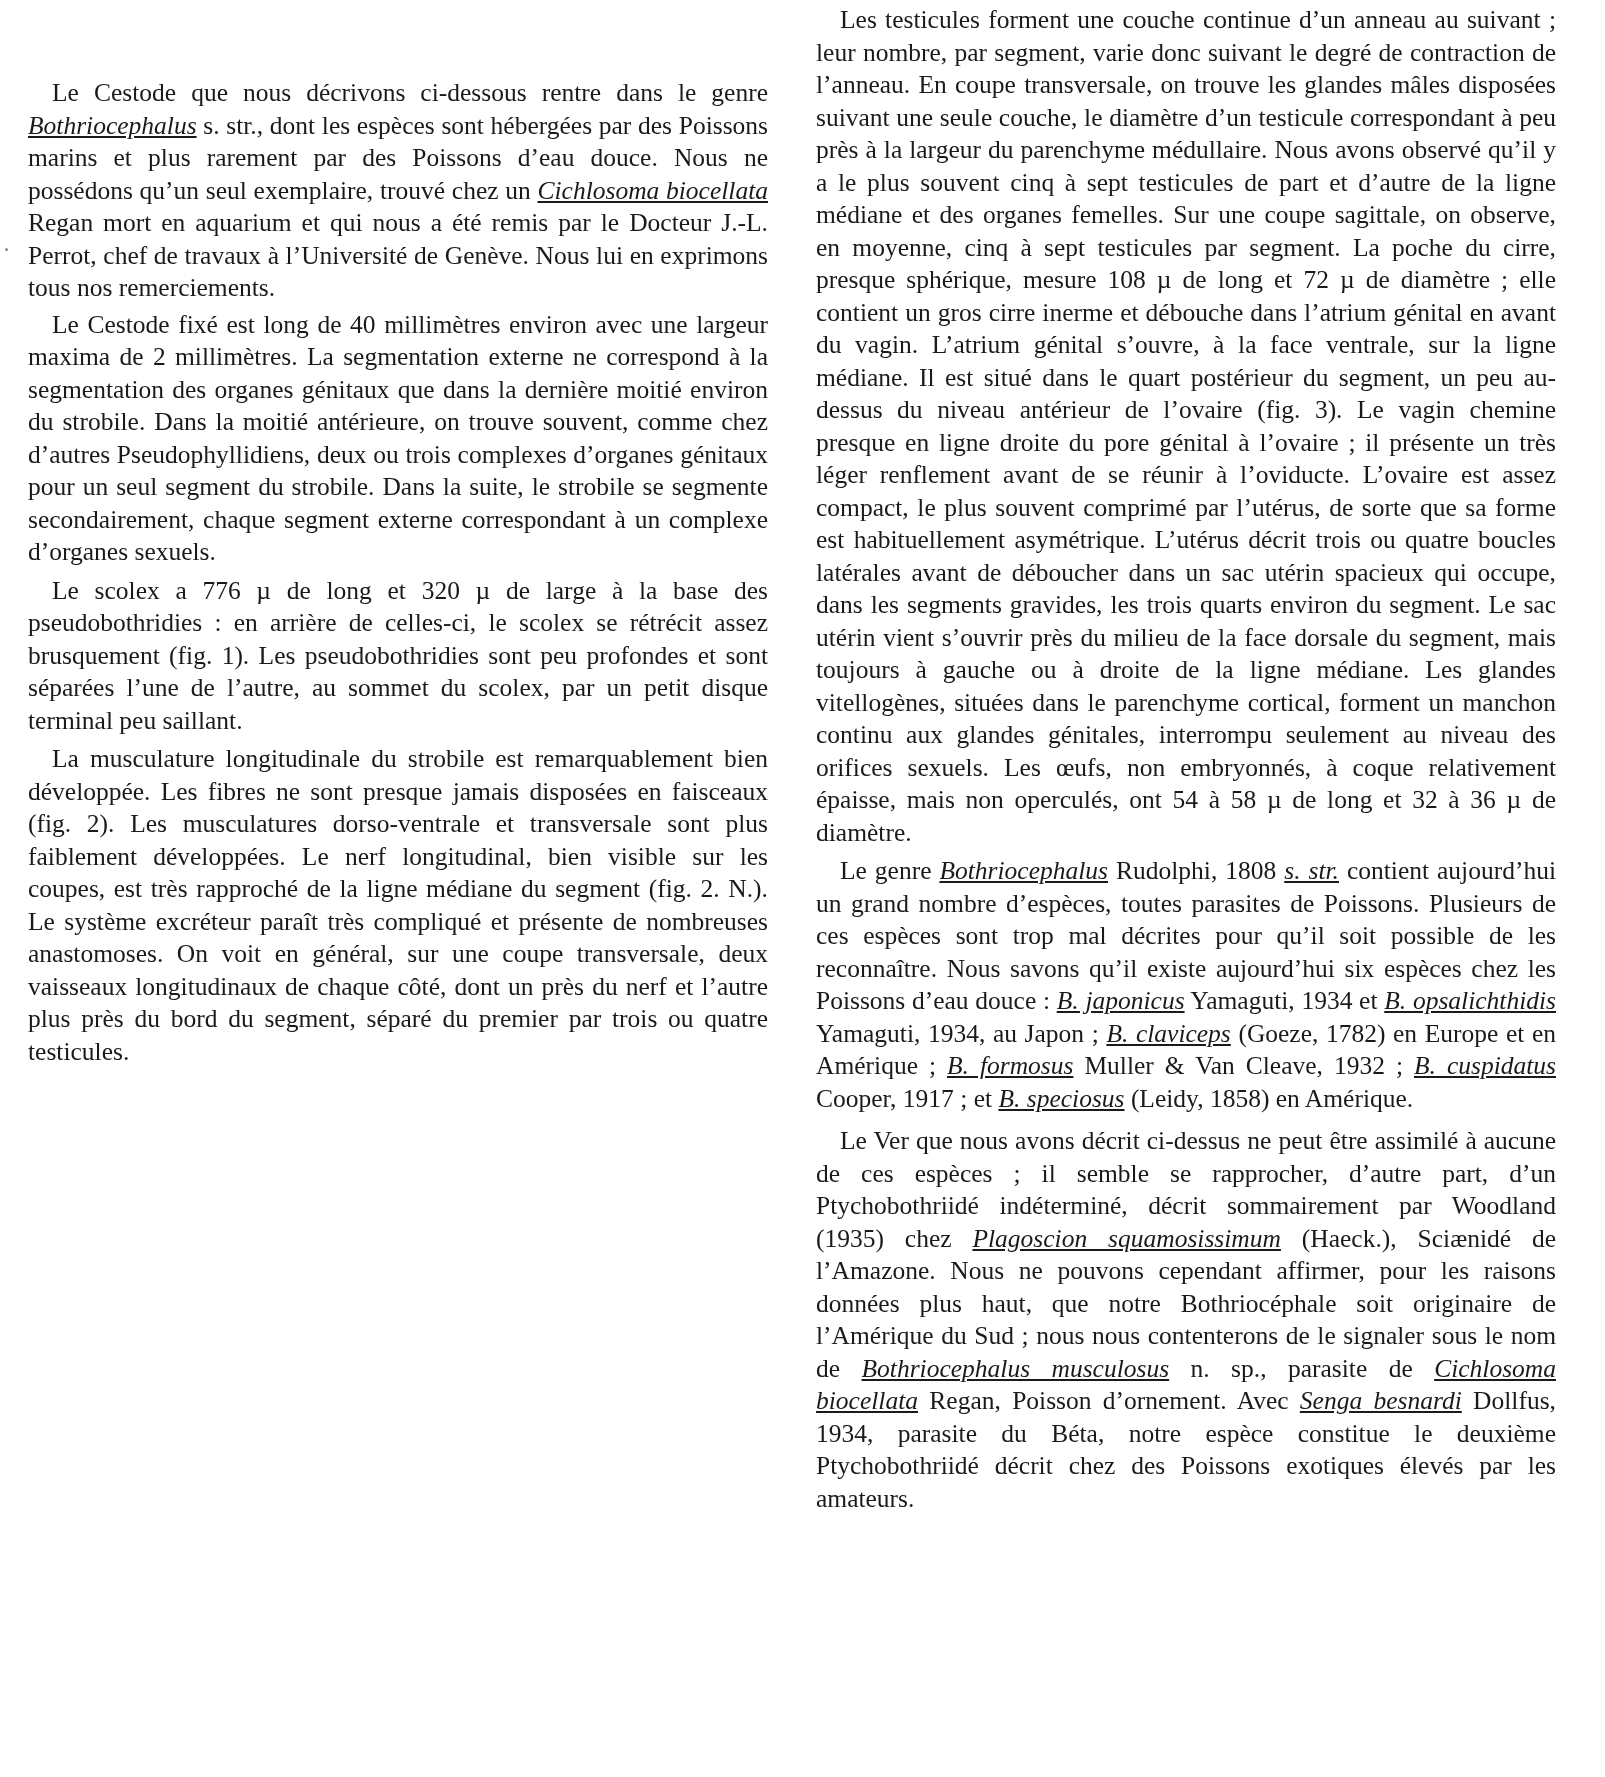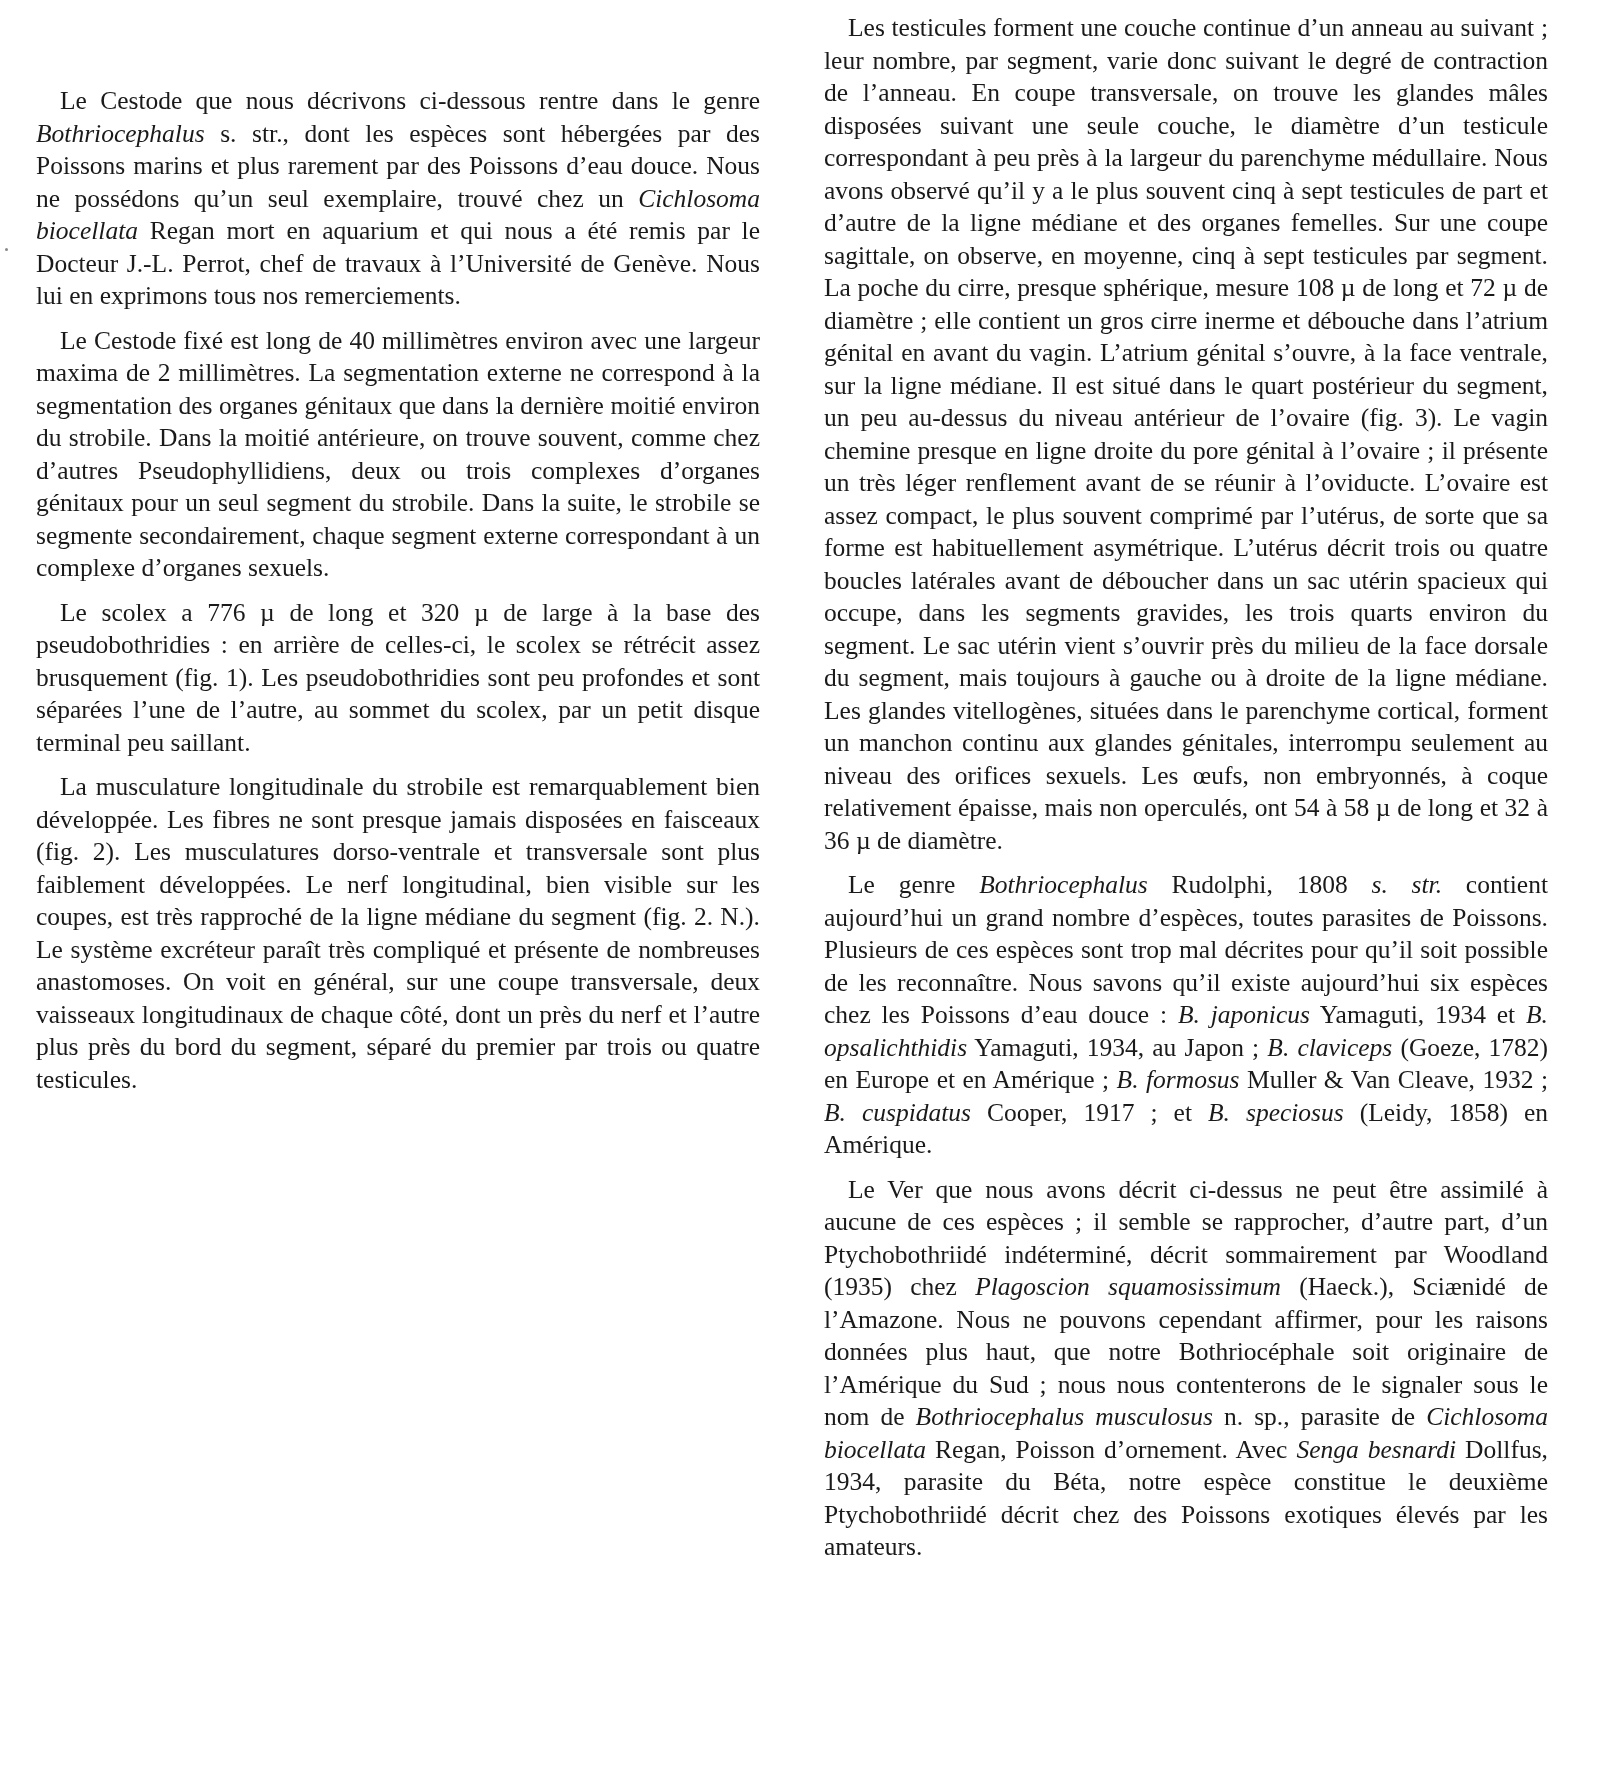--- a/index.html
+++ b/index.html
@@ -9,25 +9,25 @@
       position: absolute;
       font-family: "Liberation Serif", "DejaVu Serif", serif;
       font-size: 25.5px;
       line-height: 32.5px;
       color: #1a1a1a;
       text-align: justify;
       hyphens: none;
     }
     .col-left { left: 24px; top: 73px; width: 748px; }
     .col-right { left: 812px; top: 0px; width: 748px; }
-    .para { margin: 12px; text-indent: 24px; }
+    .para { margin: 4px; text-indent: 24px; }
     .para + .para { margin-top: 0px; }
     .para.gap-before { margin-top: 6px; }
     .para.gap-before-lg { margin-top: 10px; }
-    em { font-style: italic; }
+    em { font-style: italic; text-decoration: underline; }
     .margin-dot {
       position: absolute; left: 5px; top: 248px; width: 3px; height: 3px;
       background: #888; border-radius: 50%;
     }
   </style>
 </head>
 <body>
 
 <div class="page">
   <span class="margin-dot"></span>

